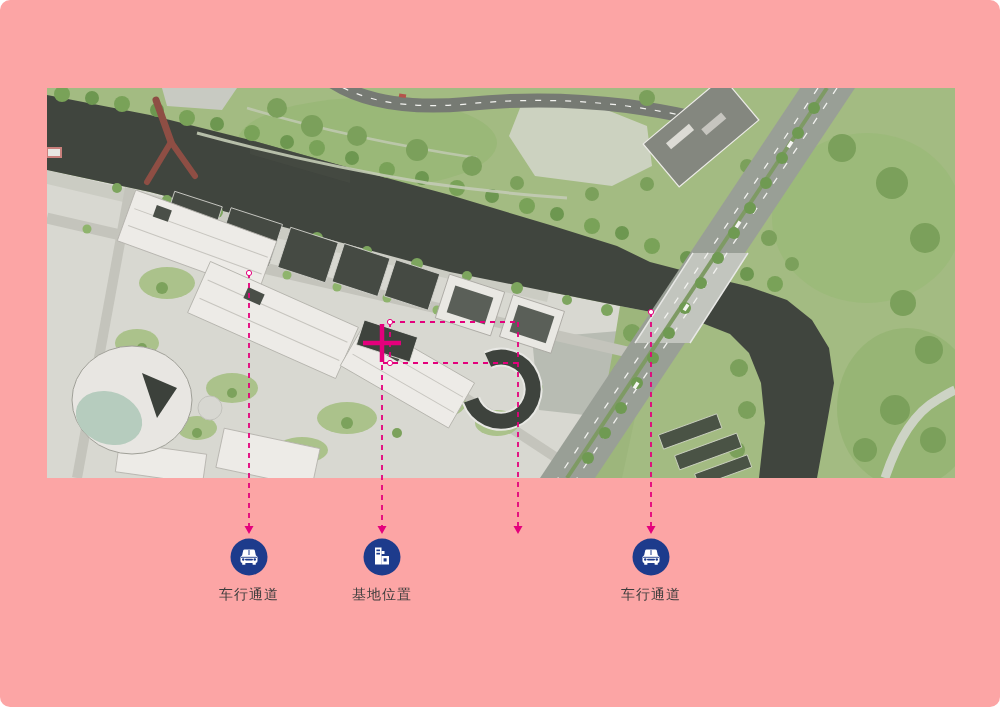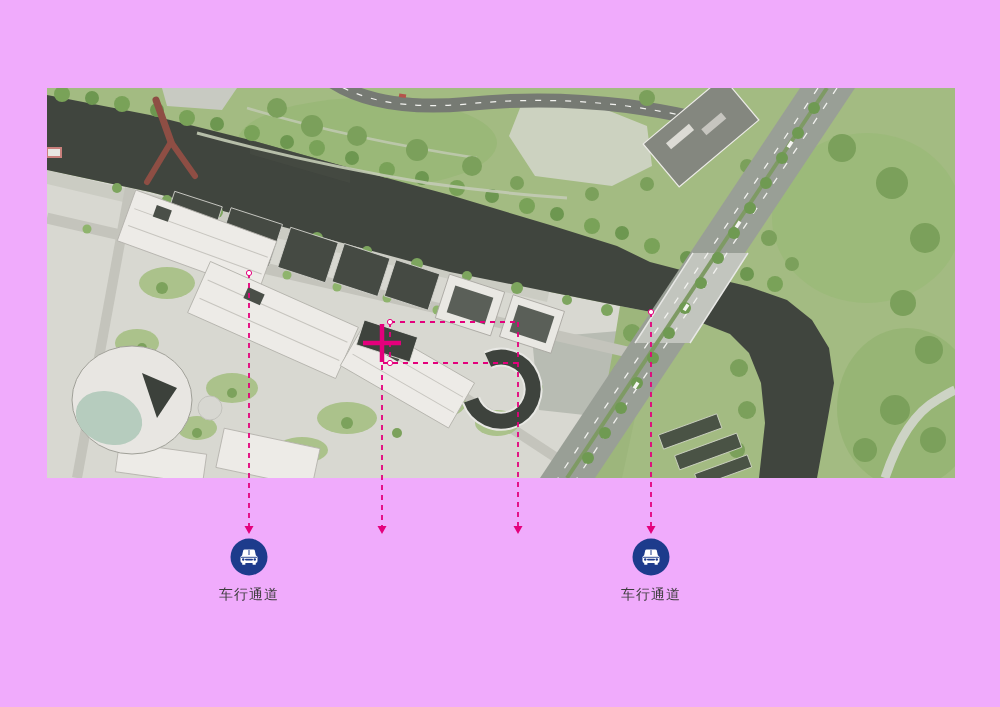--- a/index.html
+++ b/index.html
@@ -1,17 +1,17 @@
 <!DOCTYPE html>
 <html><head>
 <meta charset="utf-8">
 <style>
   html,body{margin:0;padding:0;background:#fff;}
-  .page{position:relative;width:1000px;height:707px;background:#f0abfc;overflow:hidden;
-        font-family:"Liberation Sans",sans-serif;}
+  .page{position:relative;width:1000px;height:707px;background:#fca5a5;overflow:hidden;
+        font-family:"Liberation Sans",sans-serif;border-radius:10px;}
   .map-wrap{position:absolute;left:47px;top:88px;width:908px;height:390px;}
   .map-wrap svg{display:block;}
   .overlay{position:absolute;left:0;top:0;width:1000px;height:707px;pointer-events:none;}
   .legend-item{position:absolute;top:538px;width:120px;text-align:center;}
   .badge{display:inline-block;width:38px;height:38px;}
   .legend-label{margin-top:5px;font-size:14px;letter-spacing:1px;color:#3d3d3d;line-height:18px;}
 </style>
 </head>
 <body>
 
@@ -307,20 +307,34 @@
         <rect x="15" y="20.7" width="8" height="1.7" rx="0.8" fill="#1d3b8c"></rect>
         <circle cx="13.2" cy="21.5" r="1.2" fill="#1d3b8c"></circle>
         <circle cx="24.8" cy="21.5" r="1.2" fill="#1d3b8c"></circle>
         <rect x="12" y="24.9" width="3.6" height="1.8" rx="0.9" fill="#fff"></rect>
         <rect x="22.4" y="24.9" width="3.6" height="1.8" rx="0.9" fill="#fff"></rect>
       </svg>
     </span>
     <div class="legend-label">车行通道</div>
   </div>
 
+  <div class="legend-item" style="left:322px">
+    <span class="badge">
+      <svg width="38" height="38" viewBox="0 0 38 38">
+        <circle cx="19" cy="19" r="18.5" fill="#1d3b8c"></circle>
+        <rect x="12" y="9.5" width="6.5" height="17" fill="#fff"></rect>
+        <rect x="13.4" y="11.5" width="3.6" height="1.7" fill="#1d3b8c"></rect>
+        <rect x="13.4" y="14.8" width="3.6" height="1.7" fill="#1d3b8c"></rect>
+        <rect x="18.5" y="13" width="3" height="3" fill="#fff"></rect>
+        <rect x="18.5" y="18" width="7.5" height="8.5" fill="#fff"></rect>
+        <rect x="20.6" y="20.3" width="3" height="3.2" fill="#1d3b8c"></rect>
+      </svg>
+    </span>
+    <div class="legend-label">基地位置</div>
+  </div>
 
 
   <div class="legend-item" style="left:591px">
     <span class="badge">
       <svg width="38" height="38" viewBox="0 0 38 38">
         <circle cx="19" cy="19" r="18.5" fill="#1d3b8c"></circle>
         <path d="M12,18 L13.2,12.5 Q13.5,11.5 14.6,11.5 L23.4,11.5 Q24.5,11.5 24.8,12.5 L26,18 Z" fill="#fff"></path>
         <line x1="19" y1="12" x2="19" y2="17" stroke="#1d3b8c" stroke-width="1"></line>
         <rect x="10.5" y="17.5" width="17" height="7.5" rx="2" fill="#fff"></rect>
         <line x1="11" y1="19.3" x2="27" y2="19.3" stroke="#1d3b8c" stroke-width="0.9"></line>

